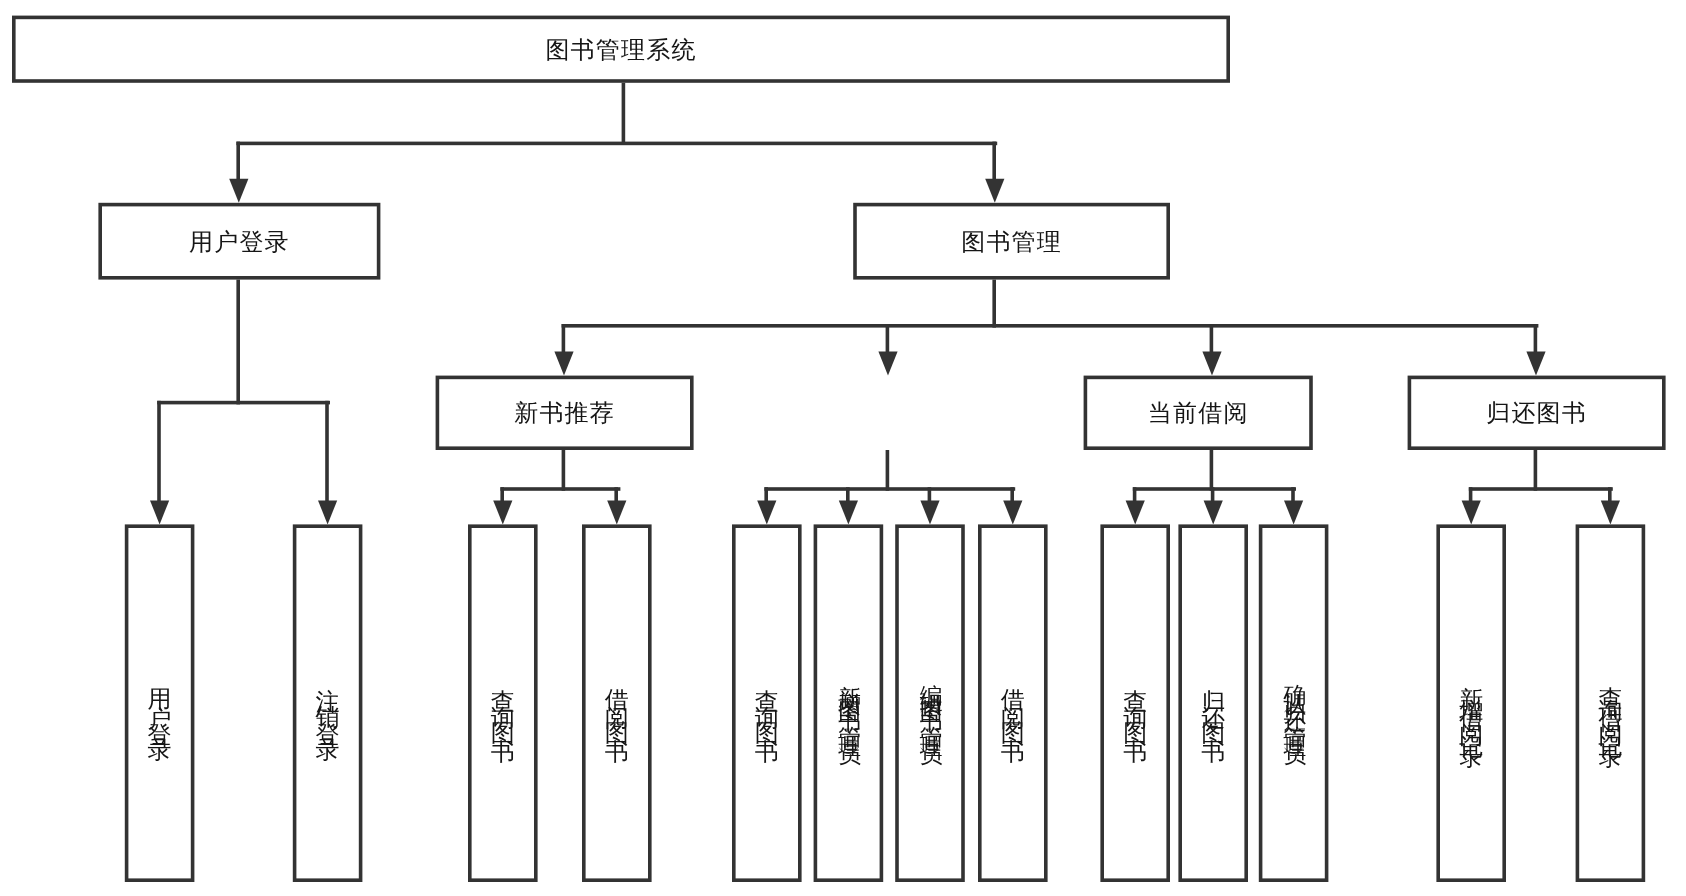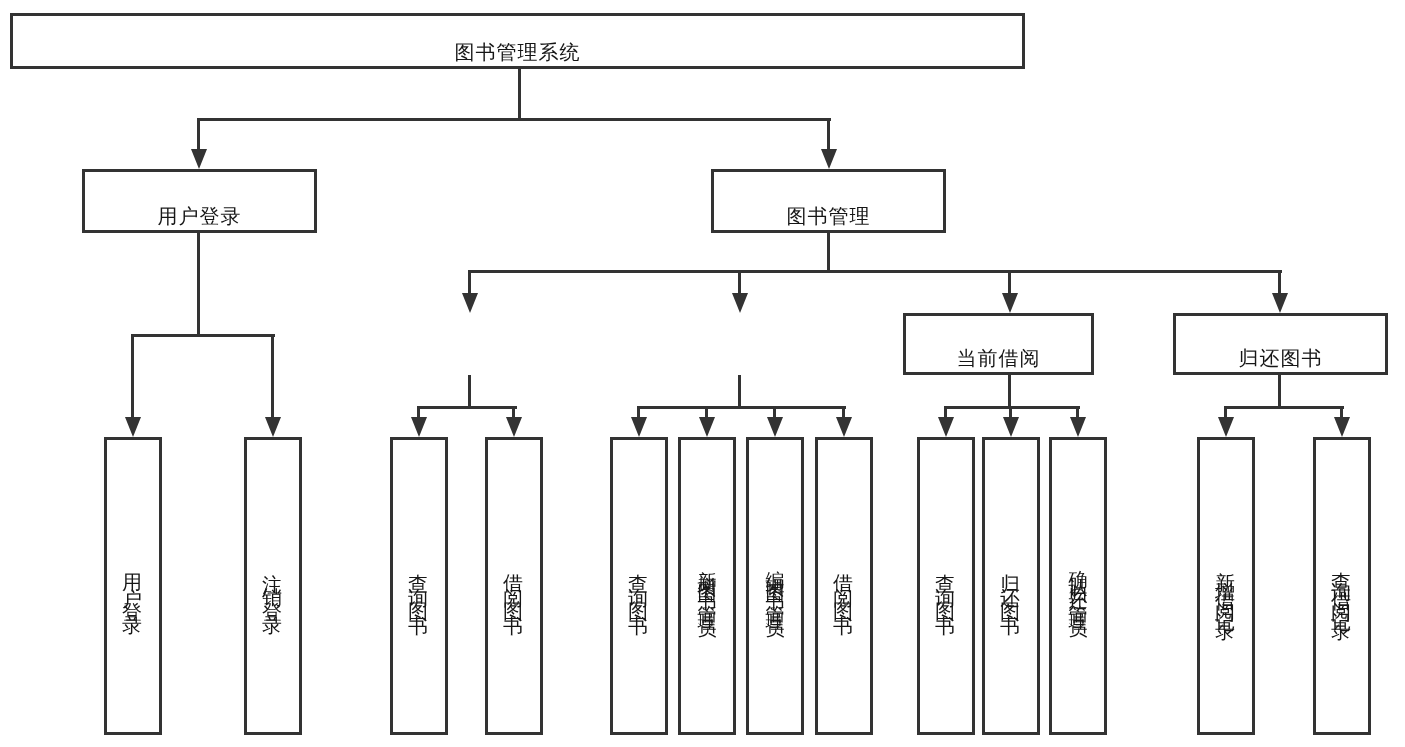--- a/index.html
+++ b/index.html
@@ -9,21 +9,21 @@
     background:#fff;
     font-family:"Liberation Sans","DejaVu Sans",sans-serif;
     overflow:hidden;
   }
   .box{
     position:absolute;
     background:#fff;
     border:3px solid #333;
     box-sizing:border-box;
     display:flex;
-    align-items:flex-end;
+    align-items:center;
     justify-content:center;
     color:#161616;
     font-size:20px;
     letter-spacing:1px;
   }
   .leaf{
     display:flex;
     align-items:center;
     justify-content:center;
   }
@@ -65,21 +65,21 @@
   <div class="vline" style="left:518px;top:69px;height:51px;"></div>
   <div class="hline" style="left:197px;top:118px;width:634px;"></div>
   <div class="vline" style="left:197px;top:118px;height:32px;"></div>
   <div class="arrow" style="left:191px;top:149px;"></div>
   <div class="vline" style="left:827px;top:118px;height:32px;"></div>
   <div class="arrow" style="left:821px;top:149px;"></div>
 
   <div class="box" style="left:82px;top:169px;width:235px;height:64px;">
     <span>用户登录</span>
   </div>
-  <div class="box" style="left:711px;top:169px;width:235px;height:64px;">
+  <div class="box" style="left:711px;top:169px;width:264px;height:64px;">
     <span>图书管理</span>
   </div>
 
   <div class="vline" style="left:197px;top:233px;height:104px;"></div>
   <div class="hline" style="left:131px;top:334px;width:144px;"></div>
   <div class="vline" style="left:131px;top:334px;height:85px;"></div>
   <div class="arrow" style="left:125px;top:417px;"></div>
   <div class="vline" style="left:271px;top:334px;height:85px;"></div>
   <div class="arrow" style="left:265px;top:417px;"></div>
 
@@ -87,20 +87,23 @@
   <div class="hline" style="left:468px;top:270px;width:814px;"></div>
   <div class="vline" style="left:468px;top:270px;height:25px;"></div>
   <div class="arrow" style="left:462px;top:293px;"></div>
   <div class="vline" style="left:738px;top:270px;height:25px;"></div>
   <div class="arrow" style="left:732px;top:293px;"></div>
   <div class="vline" style="left:1008px;top:270px;height:25px;"></div>
   <div class="arrow" style="left:1002px;top:293px;"></div>
   <div class="vline" style="left:1278px;top:270px;height:25px;"></div>
   <div class="arrow" style="left:1272px;top:293px;"></div>
 
+  <div class="box" style="left:363px;top:313px;width:215px;height:62px;">
+    <span>新书推荐</span>
+  </div>
   <div class="box" style="left:903px;top:313px;width:191px;height:62px;">
     <span>当前借阅</span>
   </div>
   <div class="box" style="left:1173px;top:313px;width:215px;height:62px;">
     <span>归还图书</span>
   </div>
 
   <div class="vline" style="left:468px;top:375px;height:34px;"></div>
   <div class="hline" style="left:417px;top:406px;width:100px;"></div>
   <div class="vline" style="left:417px;top:406px;height:13px;"></div>

